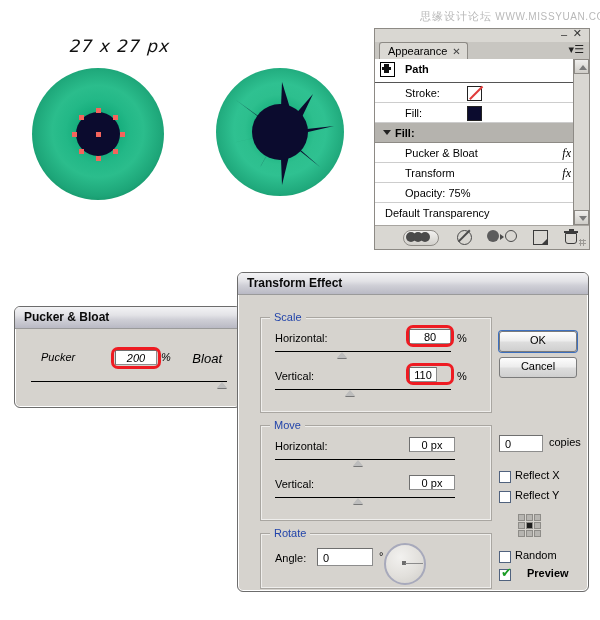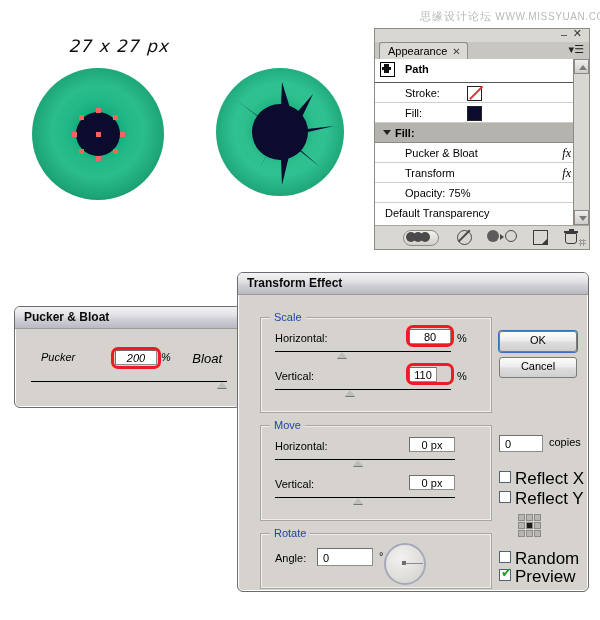--- a/index.html
+++ b/index.html
@@ -95,28 +95,28 @@
   .btn.default{box-shadow:0 0 0 1px #3c6fbf;}
   #btn-ok{left:261px;top:36px;width:76px;}
   #btn-cancel{left:261px;top:62px;width:76px;}
 
   #copies-field{position:absolute;left:261px;top:140px;width:44px;height:17px;
     line-height:17px;text-align:left;padding-left:5px;}
   #copies-label{position:absolute;left:311px;top:141px;}
 
   .chk{position:absolute;width:12px;height:12px;background:#fff;
     border:1px solid #50627e;box-sizing:border-box;}
-  .chk-label{position:absolute;font-size:17px;text-align:center;}
+  .chk-label{position:absolute;font-size:11px;text-align:center;}
   .chk-mark{position:absolute;left:1px;top:-3px;color:#1a9c24;font-size:13px;
     font-weight:bold;line-height:12px;}
 
   #chk-reflectx{left:261px;top:176px;} #lbl-reflectx{left:277px;top:174px;}
   #chk-reflecty{left:261px;top:196px;} #lbl-reflecty{left:277px;top:194px;}
   #chk-random{left:261px;top:256px;}   #lbl-random{left:277px;top:254px;}
-  #chk-preview{left:261px;top:274px;}  #lbl-preview{left:277px;top:272px;}
+  #chk-preview{left:261px;top:274px;}  #lbl-preview{left:289px;top:272px;font-weight:bold;}
 
   
   #anchor-widget{position:absolute;left:281px;top:220px;width:22px;height:22px;}
   #anchor-widget i{position:absolute;width:5px;height:5px;background:#b7b5b1;
     box-shadow:0 0 0 1px #8e8c88;}
   #anchor-widget i.on{background:#1d1d1d;box-shadow:0 0 0 1px #8e8c88;}
 
   
   #dial{position:absolute;left:146px;top:248px;width:38px;height:38px;border-radius:50%;
     background:radial-gradient(circle at 38% 32%,#f2f1ef 0%,#e2e0dc 55%,#cfcdc8 100%);

